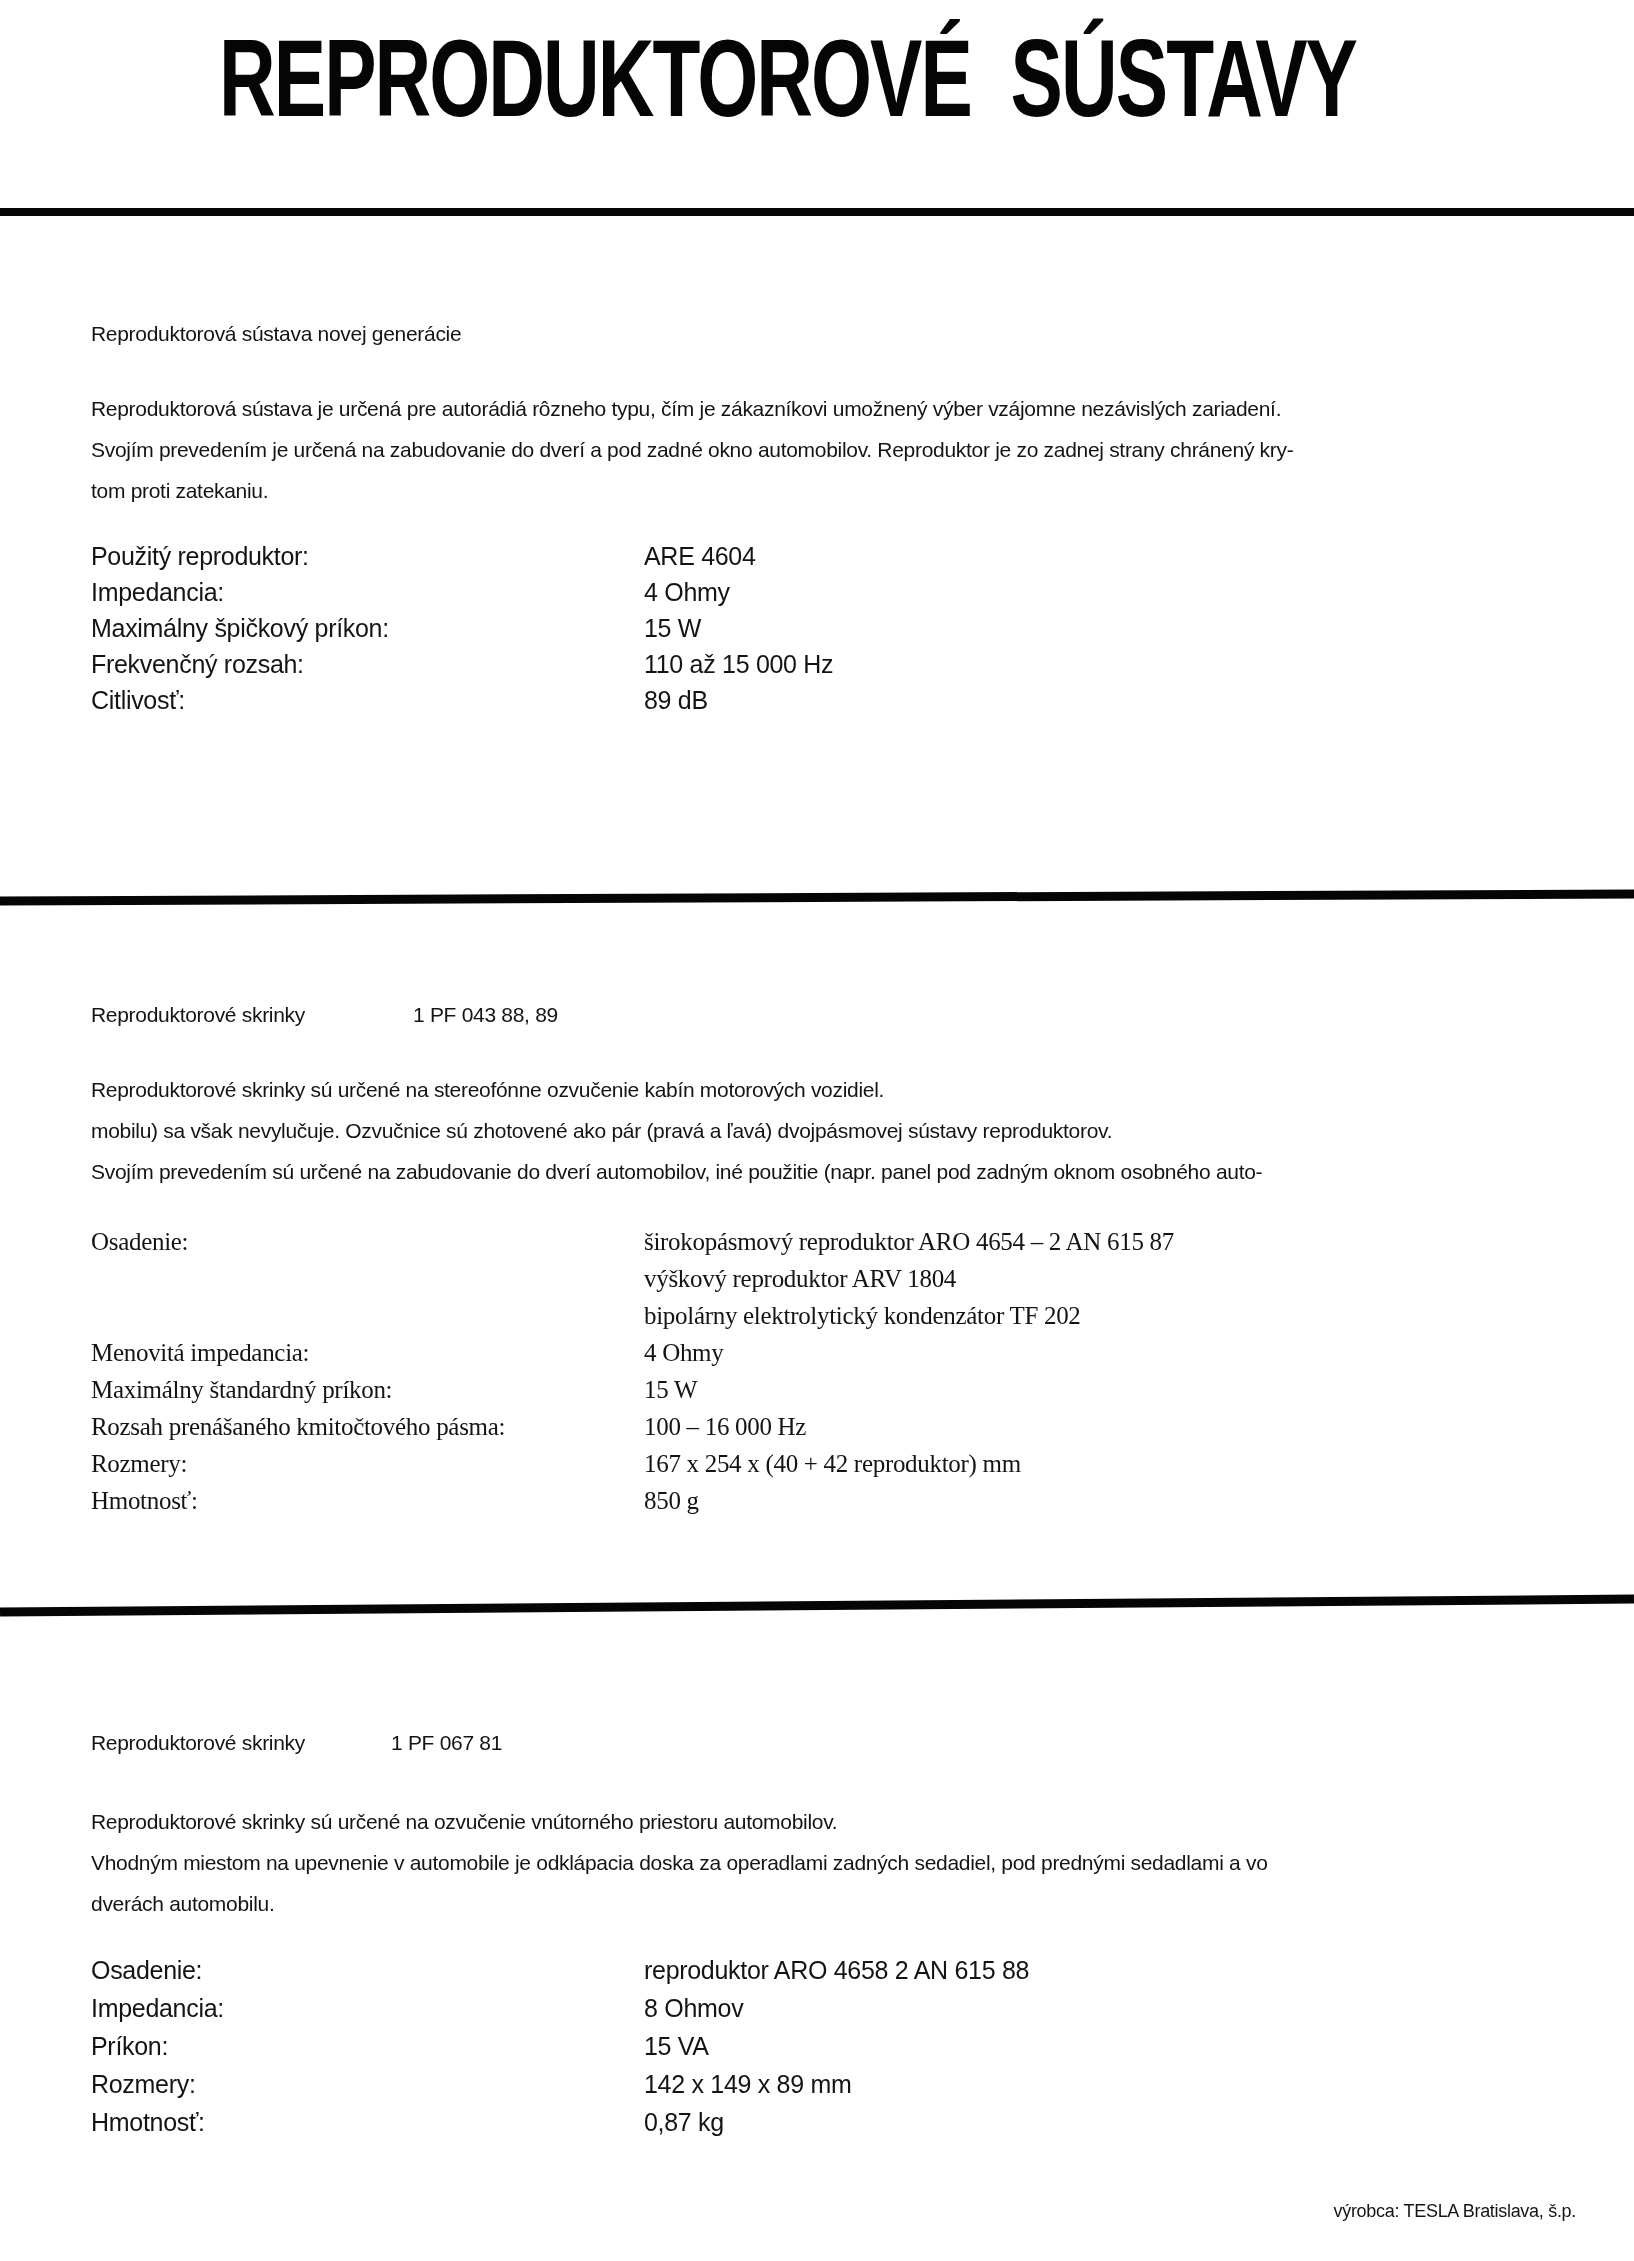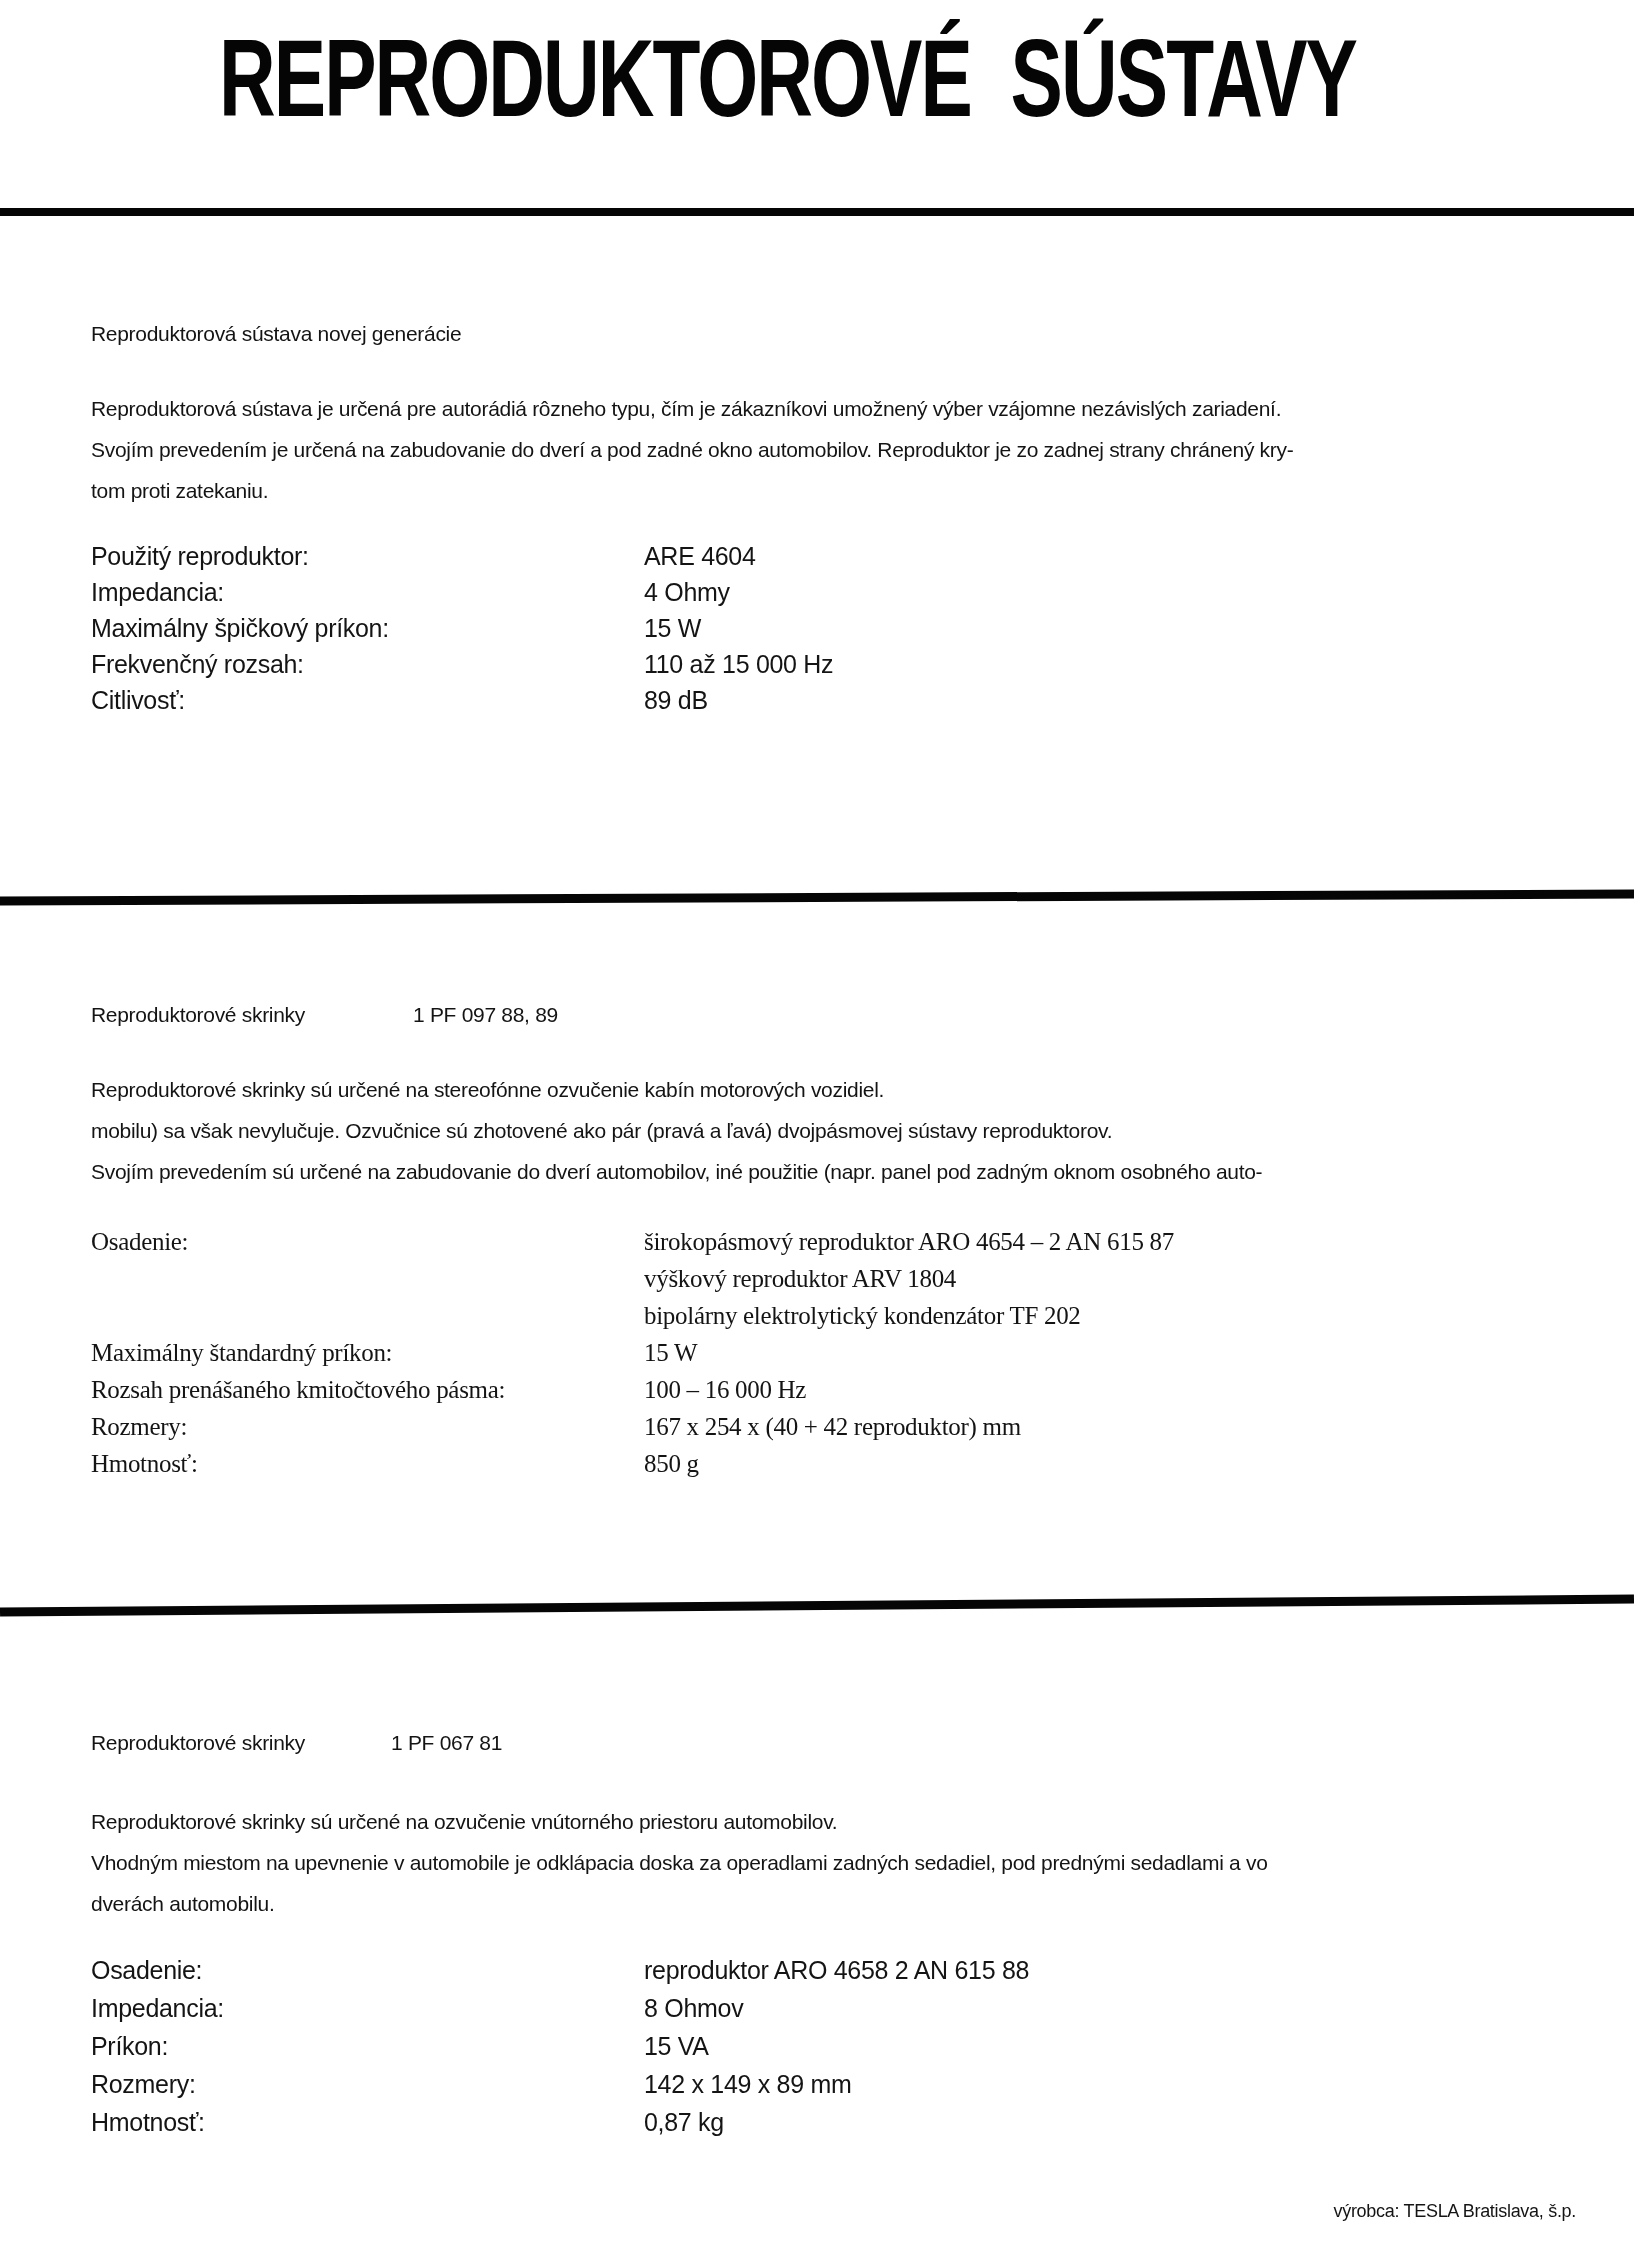--- a/index.html
+++ b/index.html
@@ -99,38 +99,41 @@
       <span class="spec-label">Frekvenčný rozsah:</span><span class="spec-value">110 až 15 000 Hz</span>
     </div>
     <div class="spec-row">
       <span class="spec-label">Citlivosť:</span><span class="spec-value">89 dB</span>
     </div>
   </div>
 
   <div class="rule rule-2"></div>
 
   <div class="sec-heading h2-pos">
-    <span class="hlabel hw1">Reproduktorové skrinky</span><span>1 PF 097 88, 89</span>
+    <span class="hlabel hw1">Reproduktorové skrinky</span><span>1 PF 043 88, 89</span>
   </div>
 
   <div class="para p2-pos">
     <div class="pline">Reproduktorové skrinky sú určené na stereofónne ozvučenie kabín motorových vozidiel.</div>
     <div class="pline">mobilu) sa však nevylučuje. Ozvučnice sú zhotovené ako pár (pravá a ľavá) dvojpásmovej sústavy reproduktorov.</div>
     <div class="pline">Svojím prevedením sú určené na zabudovanie do dverí automobilov, iné použitie (napr. panel pod zadným oknom osobného auto-</div>
   </div>
 
   <div class="specs s2-pos">
     <div class="spec-row">
       <span class="spec-label">Osadenie:</span><span class="spec-value">širokopásmový reproduktor ARO 4654 – 2 AN 615 87</span>
     </div>
     <div class="spec-row">
       <span class="spec-label"></span><span class="spec-value">výškový reproduktor ARV 1804</span>
     </div>
     <div class="spec-row">
       <span class="spec-label"></span><span class="spec-value">bipolárny elektrolytický kondenzátor TF 202</span>
+    </div>
+    <div class="spec-row">
+      <span class="spec-label">Menovitá impedancia:</span><span class="spec-value">4 Ohmy</span>
     </div>
     <div class="spec-row">
       <span class="spec-label">Maximálny štandardný príkon:</span><span class="spec-value">15 W</span>
     </div>
     <div class="spec-row">
       <span class="spec-label">Rozsah prenášaného kmitočtového pásma:</span><span class="spec-value">100 – 16 000 Hz</span>
     </div>
     <div class="spec-row">
       <span class="spec-label">Rozmery:</span><span class="spec-value">167 x 254 x (40 + 42 reproduktor) mm</span>
     </div>

